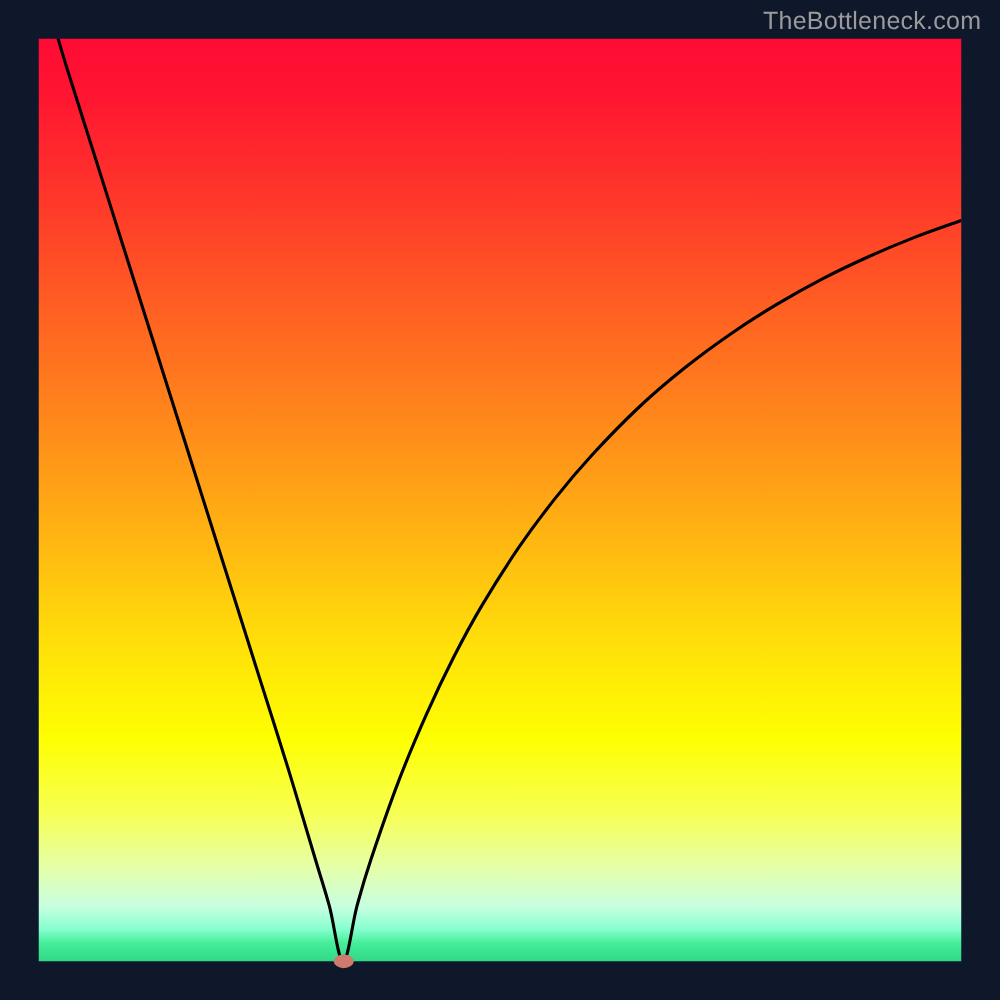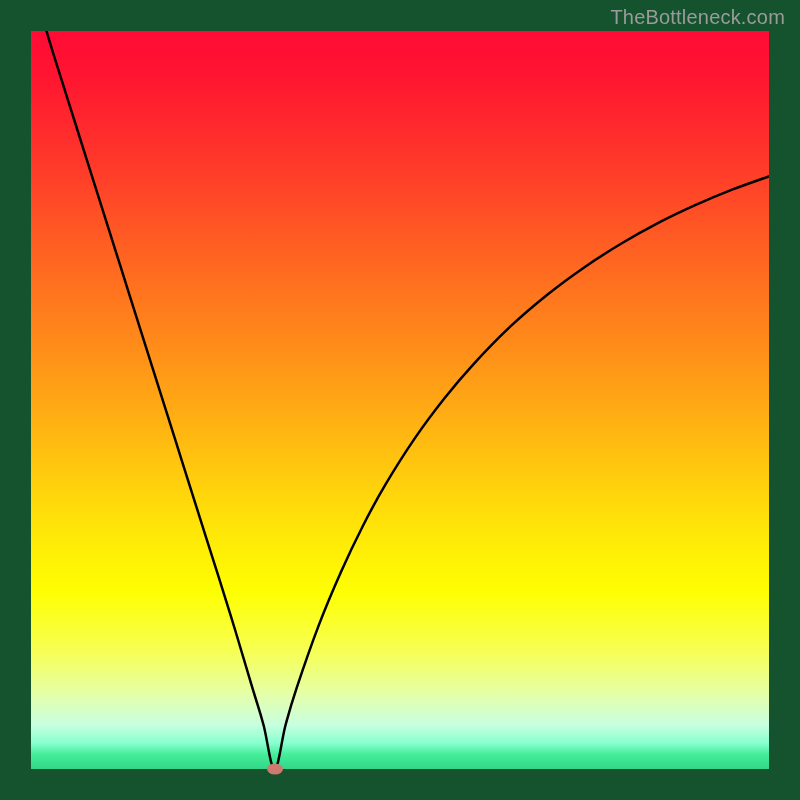--- a/index.html
+++ b/index.html
@@ -7,21 +7,21 @@
     padding: 0;
     width: 800px;
     height: 800px;
     background: #000000;
     overflow: hidden;
   }
   .canvas {
     position: relative;
     width: 800px;
     height: 800px;
-    background: #14532d;
+    background: #0f172a;
   }
   .plot-area {
     position: absolute;
     left: 31px;
     top: 31px;
     width: 738px;
     height: 738px;
     background: linear-gradient(to bottom,
       #ff0b35 0%,
       #ff1531 6%,

